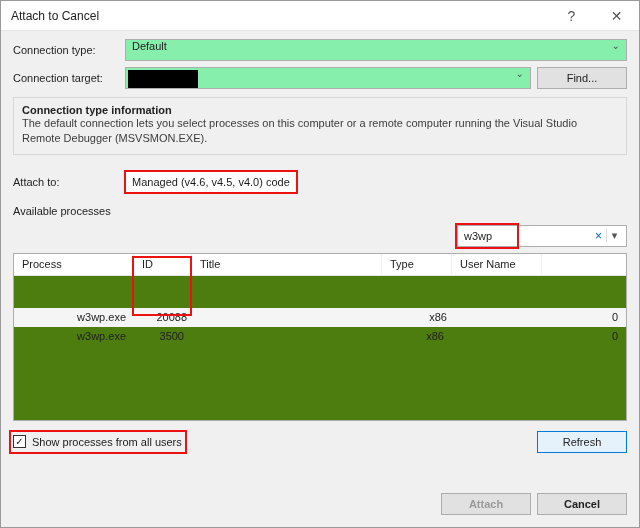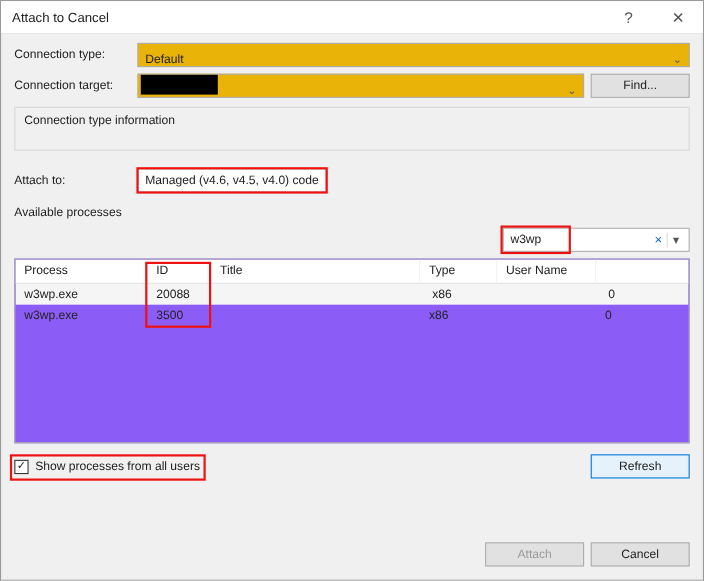--- a/index.html
+++ b/index.html
@@ -48,24 +48,24 @@
     padding: 8px 12px 12px 12px;
     display: flex;
     flex-direction: column;
     gap: 6px;
   }
   .row { display: flex; align-items: center; gap: 6px; }
   .lbl { width: 106px; color: #222; }
   .dropdown {
     flex: 1;
     height: 22px;
-    background: #eab308;
-    border: 1px solid #adadad;
-    display: flex;
-    align-items: flex-end;
+    background: #86efac;
+    border: 1px solid #adadad;
+    display: flex;
+    align-items: flex-start;
     padding: 0 6px;
     font-size: 11px;
     color: #222;
     position: relative;
   }
   .dropdown .chev {
     margin-left: auto;
     font-size: 10px;
     color: #555;
   }
@@ -85,21 +85,21 @@
     border: 1px solid #0078d7;
     color: #222;
   }
   .btn.disabled { color: #9a9a9a; }
   
   .group {
     border: 1px solid #d6d6d6;
     padding: 6px 8px 8px 8px;
     margin-top: 2px;
   }
-  .group .group-title { color: #222; margin-bottom: 12px; }
+  .group .group-title { color: #222; margin-bottom: 0; font-weight: bold; }
   .group .group-text { color: #3c3c3c; line-height: 1.35; }
   
   .attach-box {
     flex: 1;
     height: 22px;
     background: #fff;
     border: 1px solid #adadad;
     display: flex;
     align-items: center;
     padding: 0 6px;
@@ -121,39 +121,40 @@
   }
   .searchbox .sx { margin-left: auto; color: #0066cc; font-size: 12px; }
   .searchbox .sdrop {
     width: 16px;
     text-align: center;
     border-left: 1px solid #dcdcdc;
     color: #555;
   }
   .listview {
     border: 1px solid #adadad;
-    background: #8b5cf6;
+    background: #4d7c0f;
     height: 168px;
     display: flex;
     flex-direction: column;
     overflow: hidden;
+    gap: 32px;
   }
   .lv-head {
     display: flex;
     height: 22px;
     background: #fff;
     border-bottom: 1px solid #e5e5e5;
   }
   .lv-head .col {
     padding: 4px 8px;
     color: #222;
     border-right: 1px solid #f2f2f2;
     font-size: 11px;
   }
-  .lv-body { flex: 1; overflow: auto; }
+  .lv-body { flex: 1; overflow: auto; text-align: right; }
   .lv-row {
     display: flex;
     height: 19px;
     align-items: center;
   }
   .lv-row.sel { background: #f5f5f5; }
   .lv-row .cell {
     padding: 2px 8px;
     font-size: 11px;
     color: #222;
@@ -177,20 +178,21 @@
     justify-content: center;
     font-size: 10px;
     line-height: 1;
   }
   .dialog-actions {
     display: flex;
     justify-content: flex-end;
     gap: 6px;
     padding-top: 6px;
     margin-top: auto;
+    font-weight: bold;
   }
   
   .hl { outline: 2px solid #e11; outline-offset: -1px; }
   .hl-box {
     border: 2px solid #e11;
     position: absolute;
     pointer-events: none;
   }
   .rel { position: relative; }
   .blackout { background: #000 !important; }
@@ -228,20 +230,21 @@
         <span class="blackout" style="display:inline-block;width:70px;height:18px;margin:2px;"><span></span></span>
         <span class="chev" style="padding:0 6px;">⌄</span>
       </div>
       <div class="btn">
           <span>Find...</span>
         </div>
     </div>
 
     <div class="group">
       <div class="group-title">Connection type information</div>
+      <div class="group-text">The default connection lets you select processes on this computer or a remote computer running the Visual Studio Remote Debugger (MSVSMON.EXE).</div>
     </div>
 
     <div class="row rel" style="margin-top:10px;">
       <span class="lbl">Attach to:</span>
       <div class="attach-box hl" style="flex:0 0 auto; width:172px;">
         <span>Managed (v4.6, v4.5, v4.0) code</span>
       </div>
       <div style="flex:1;"></div>
     </div>
 

